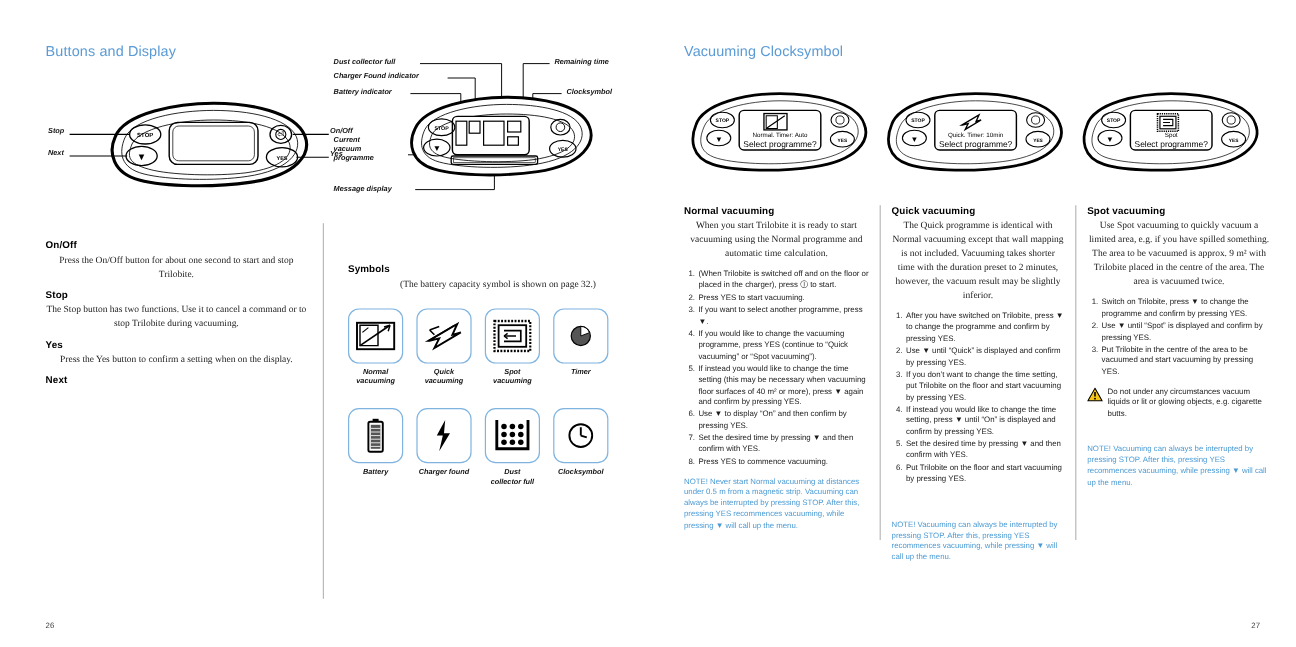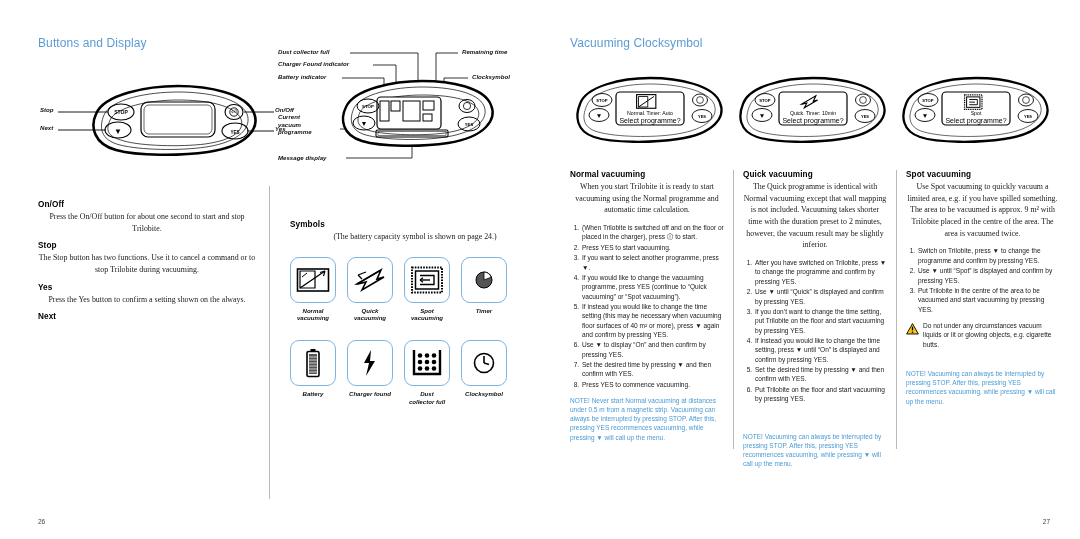--- a/index.html
+++ b/index.html
@@ -145,21 +145,21 @@
         <div>
           <div class="sec-head">On/Off</div>
           <p class="body-text">Press the On/Off button for about one second to start and stop Trilobite.</p>
         </div>
         <div>
           <div class="sec-head">Stop</div>
           <p class="body-text">The Stop button has two functions. Use it to cancel a command or to stop Trilobite during vacuuming.</p>
         </div>
         <div>
           <div class="sec-head">Yes</div>
-          <p class="body-text">Press the Yes button to confirm a setting shown on the always.</p>
+          <p class="body-text">Press the Yes button to confirm a setting when on the display.</p>
         </div>
         <div>
           <div class="sec-head">Next</div>
         </div>
 
       </div>
     </div>
 
     <div class="pagenum l">26</div>
   </div>
@@ -213,21 +213,21 @@
       <div class="callout-label" style="left:194px;top:28px;">Clocksymbol</div>
       <div class="callout-label" style="left:0px;top:68px;white-space:pre;">Current
 vacuum
 programme</div>
       <div class="callout-label" style="left:0px;top:109px;">Message display</div>
     </div>
   </div>
 
   <div style="position:absolute;left:290px;top:192px;width:250px;margin-top:28px;">
     <div class="sec-head">Symbols</div>
-    <p class="body-text">(The battery capacity symbol is shown on page 24.)</p>
+    <p class="body-text">(The battery capacity symbol is shown on page 32.)</p>
 
     <div class="tilerow" style="margin-top:14px;">
 
       <div class="tile-wrap">
         <div class="tile">
           <svg width="34" height="26" viewBox="0 0 34 26">
             <rect x="1.5" y="2" width="31" height="22" fill="none" stroke="#000" stroke-width="1.6"></rect>
             <path d="M4 21 L29 4" stroke="#000" stroke-width="1.4" fill="none"></path>
             <path d="M4 21 L19 21 L19 4 L4 4 Z" fill="none" stroke="#000" stroke-width="1.2"></path>
             <path d="M29 4 L24 5.5 M29 4 L27.5 9" stroke="#000" stroke-width="1.2" fill="none"></path>

